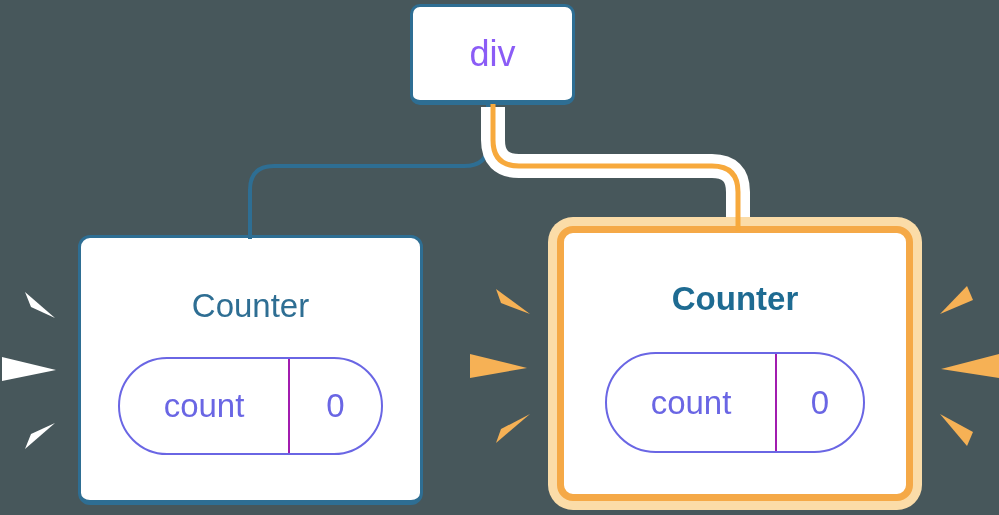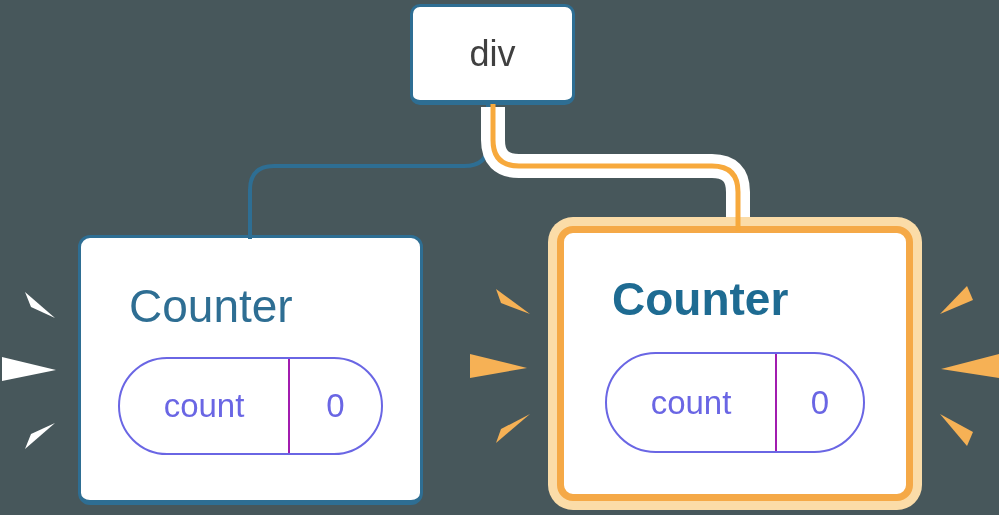--- a/index.html
+++ b/index.html
@@ -7,36 +7,36 @@
     position:relative;width:999px;height:515px;overflow:hidden;
     background:#47575B;
     font-family:"Liberation Sans", sans-serif;
   }
   .node{
     position:absolute;box-sizing:border-box;background:#fff;
     border:3px solid #2E6E93;border-bottom-width:5px;border-radius:10px;
     display:flex;align-items:center;justify-content:center;
   }
   #root-node{left:410px;top:4px;width:165px;height:101px;}
-  #root-node .node-label{color:#404040;font-size:36px;font-weight:500;}
+  #root-node .node-label{color:#8b5cf6;font-size:36px;font-weight:500;}
   .card{
     position:absolute;box-sizing:border-box;background:#fff;
   }
   #card-left{
     left:78px;top:235px;width:345px;height:270px;
     border:3px solid #2E6E93;border-bottom-width:5px;border-radius:12px;
   }
   #card-right{
     left:557px;top:226px;width:356px;height:275px;
     border:7px solid #F5A947;border-radius:16px;
     box-shadow:0 0 0 9px #FBDCA8;
   }
   .card-title{
-    color:#2E6E93;font-size:46px;font-weight:500;
-    margin-top:44px;line-height:48px;margin-left:48px;
+    text-align:center;color:#2E6E93;font-size:33px;font-weight:500;
+    margin-top:44px;line-height:48px;
   }
   #card-right .card-title{font-weight:700;color:#1E6B92;margin-top:42px;}
   .pill{
     position:absolute;box-sizing:border-box;border:2px solid #6A66E4;
     border-radius:60px;background:#fff;display:flex;overflow:hidden;
   }
   #card-left .pill{left:37px;top:119px;width:265px;height:98px;}
   #card-right .pill{left:41px;top:119px;width:260px;height:101px;}
   .pill-key{
     width:170px;box-sizing:border-box;border-right:2px solid #a21caf;

